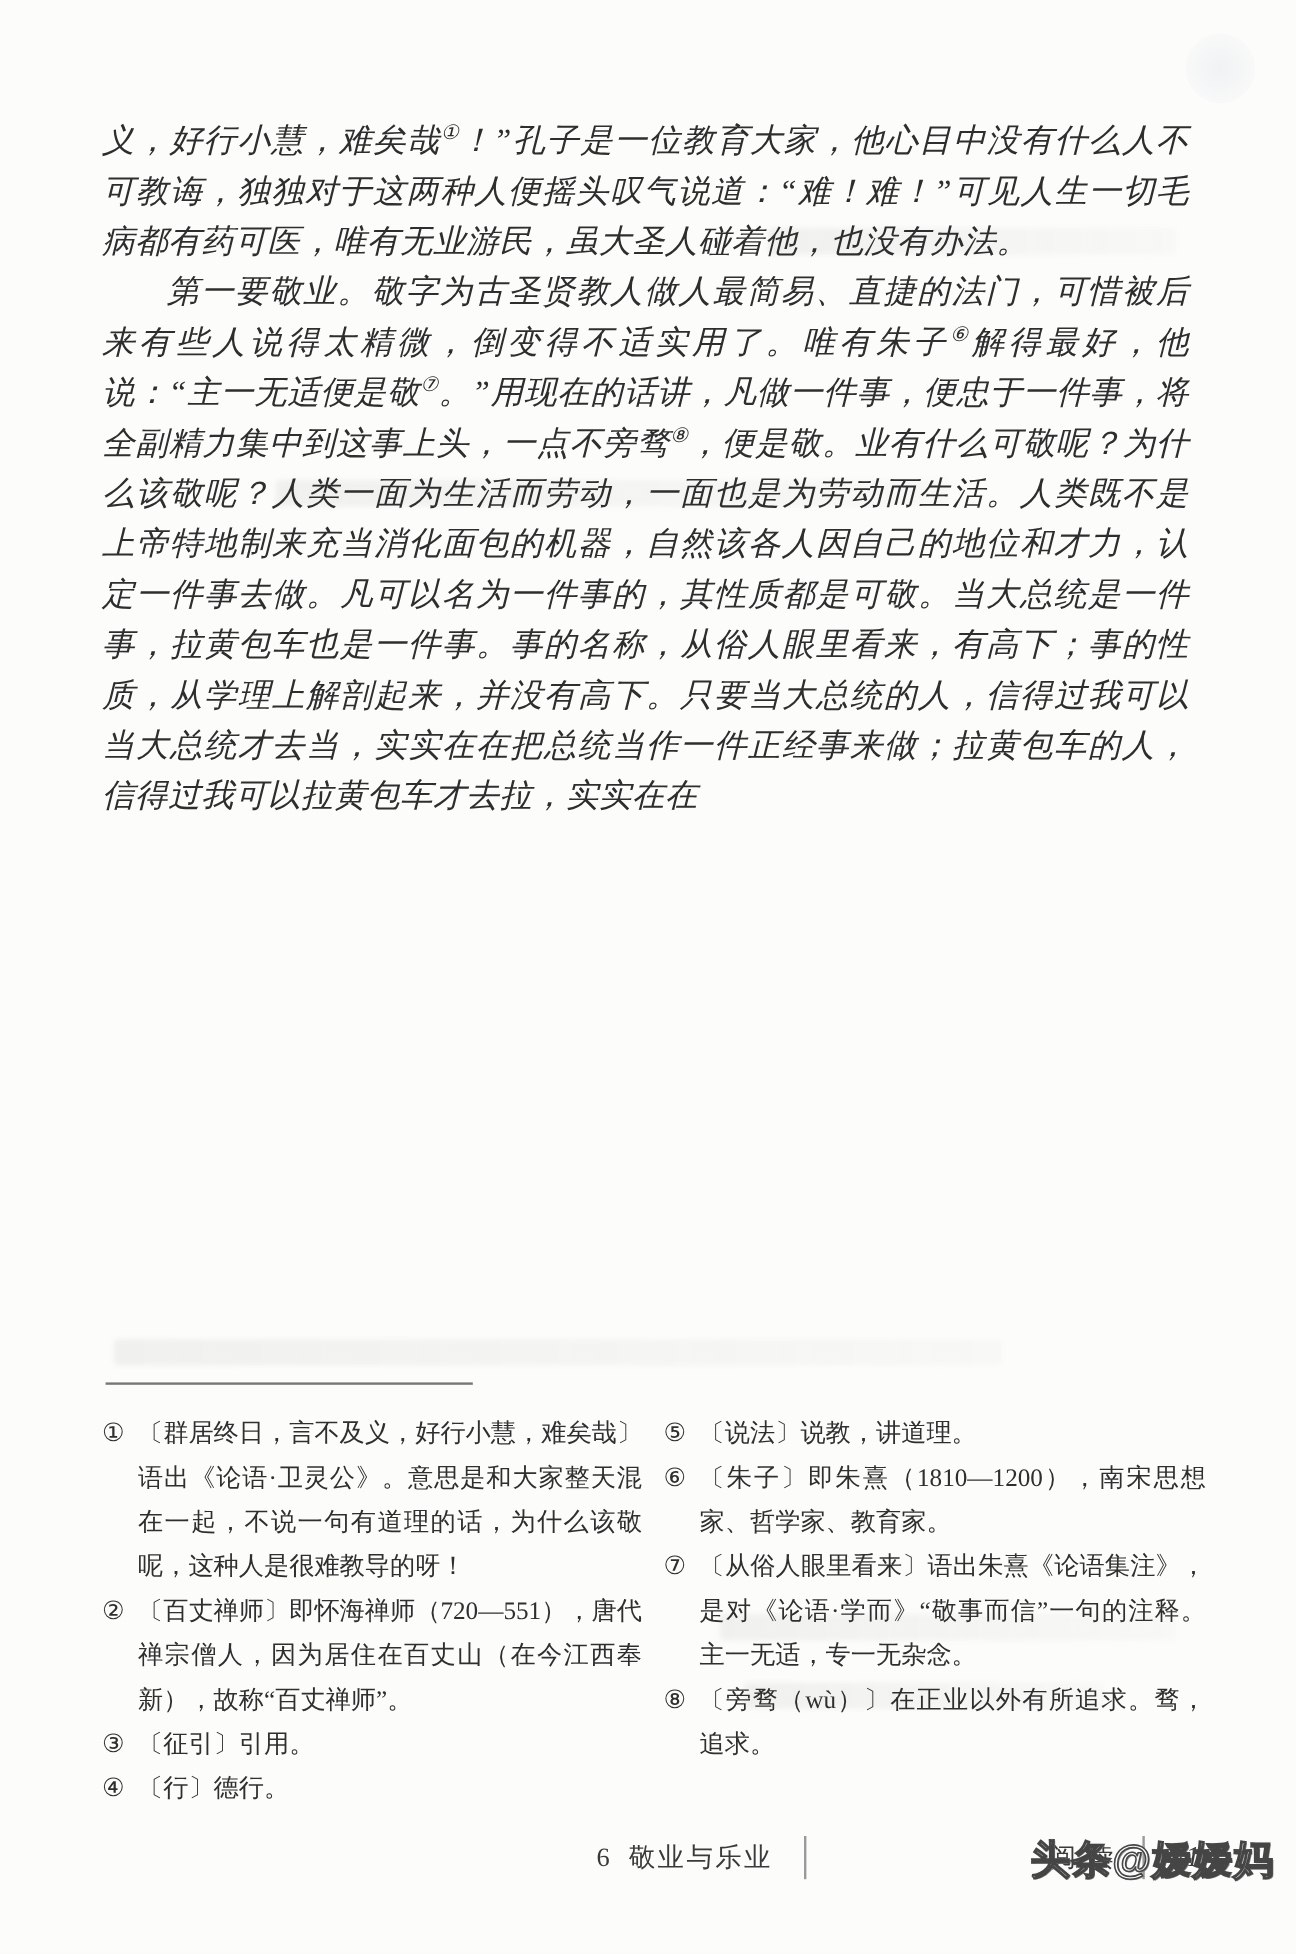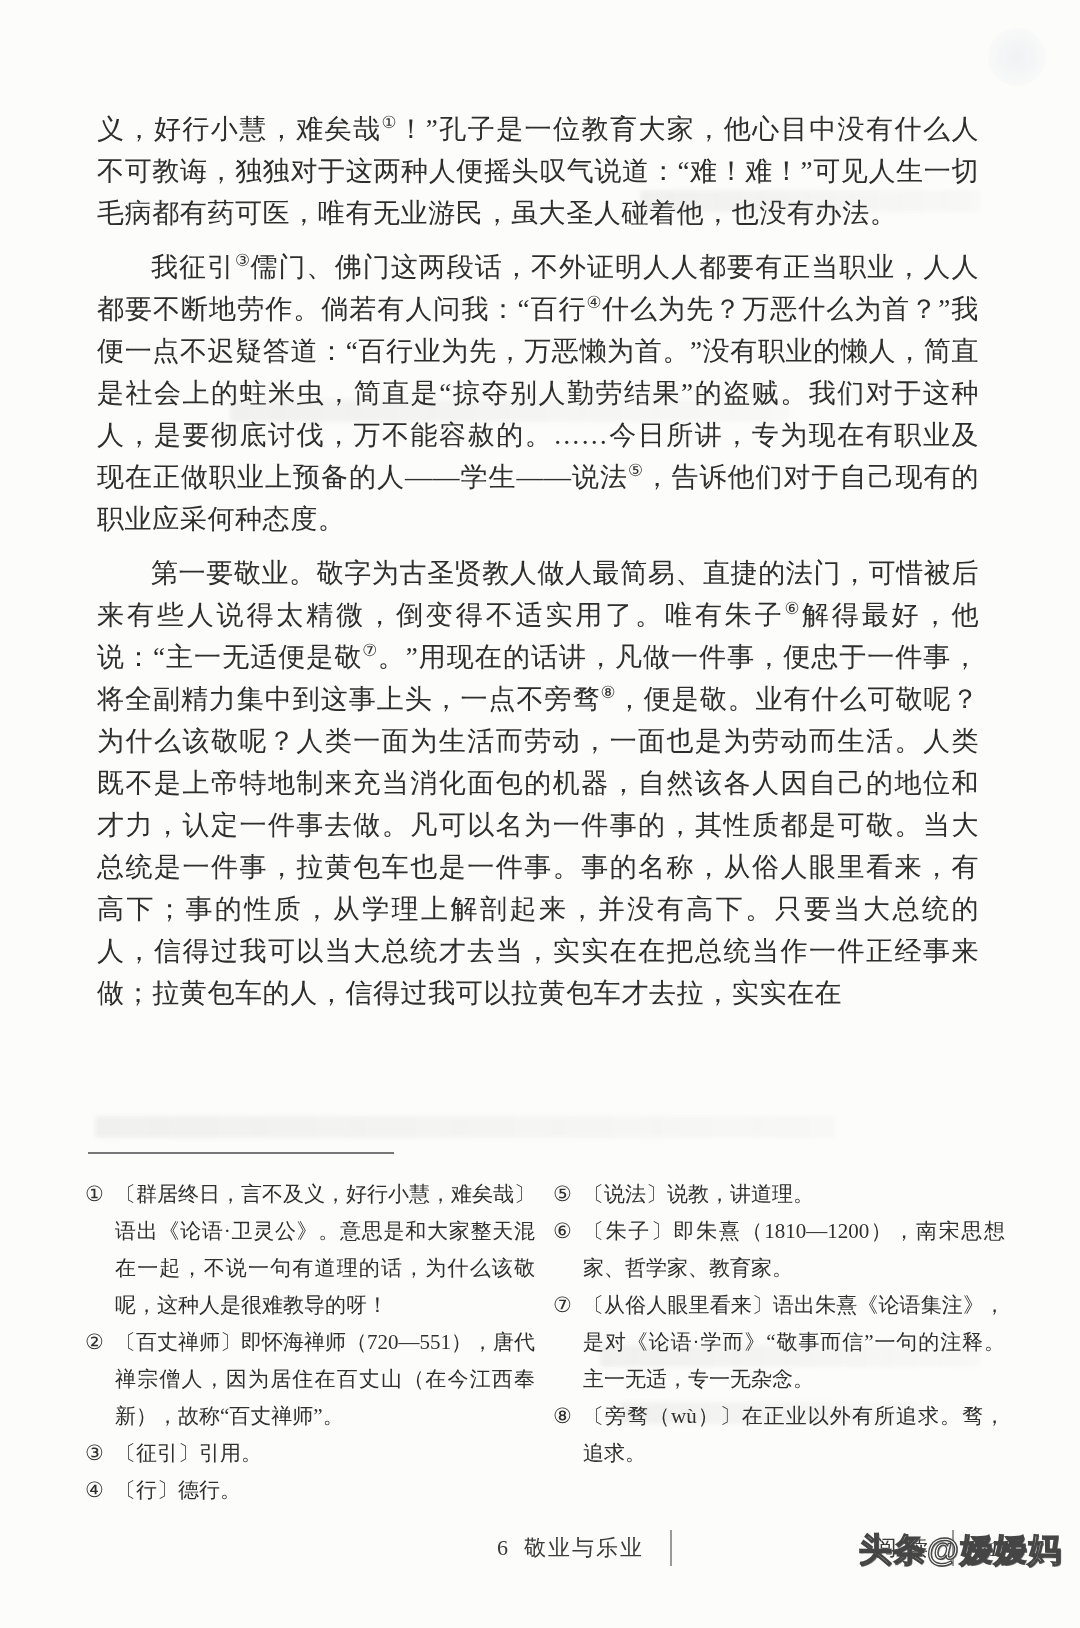--- a/index.html
+++ b/index.html
@@ -35,21 +35,21 @@
   .body-text {
     position: absolute;
     left: 85px; top: 96px;
     width: 906px;
     font-size: 27px;
     letter-spacing: 0.6px;
     line-height: 42px;
     color: #2e2e2e;
     text-align: justify;
   }
-  .body-text p { margin: 12px; text-indent: 2em; }
+  .body-text p { margin: 0; text-indent: 2em; font-style: italic; }
   .body-text p.p-first { text-indent: 0; }
   .body-text sup {
     font-size: 0.62em;
     line-height: 0;
     vertical-align: super;
     letter-spacing: 0;
   }
 
   .fn-sep {
     position: absolute;
@@ -115,21 +115,20 @@
   <div class="stamp"></div>
 
   <div class="ghost" style="left:640px; top:190px; width:340px;"></div>
   <div class="ghost" style="left:230px; top:400px; width:560px;"></div>
   <div class="ghost" style="left:95px;  top:1116px; width:740px;"></div>
   <div class="ghost" style="left:600px; top:1345px; width:380px;"></div>
   <div class="ghost" style="left:620px; top:1402px; width:300px;"></div>
 
   <div class="body-text">
     <p class="p-first">义，好行小慧，难矣哉<sup>①</sup>！”孔子是一位教育大家，他心目中没有什么人不可教诲，独独对于这两种人便摇头叹气说道：“难！难！”可见人生一切毛病都有药可医，唯有无业游民，虽大圣人碰着他，也没有办法。</p>
-    <p>我征引<sup>③</sup>儒门、佛门这两段话，不外证明人人都要有正当职业，人人都要不断地劳作。倘若有人问我：“百行<sup>④</sup>什么为先？万恶什么为首？”我便一点不迟疑答道：“百行业为先，万恶懒为首。”没有职业的懒人，简直是社会上的蛀米虫，简直是“掠夺别人勤劳结果”的盗贼。我们对于这种人，是要彻底讨伐，万不能容赦的。……今日所讲，专为现在有职业及现在正做职业上预备的人——学生——说法<sup>⑤</sup>，告诉他们对于自己现有的职业应采何种态度。</p>
     <p>第一要敬业。敬字为古圣贤教人做人最简易、直捷的法门，可惜被后来有些人说得太精微，倒变得不适实用了。唯有朱子<sup>⑥</sup>解得最好，他说：“主一无适便是敬<sup>⑦</sup>。”用现在的话讲，凡做一件事，便忠于一件事，将全副精力集中到这事上头，一点不旁骛<sup>⑧</sup>，便是敬。业有什么可敬呢？为什么该敬呢？人类一面为生活而劳动，一面也是为劳动而生活。人类既不是上帝特地制来充当消化面包的机器，自然该各人因自己的地位和才力，认定一件事去做。凡可以名为一件事的，其性质都是可敬。当大总统是一件事，拉黄包车也是一件事。事的名称，从俗人眼里看来，有高下；事的性质，从学理上解剖起来，并没有高下。只要当大总统的人，信得过我可以当大总统才去当，实实在在把总统当作一件正经事来做；拉黄包车的人，信得过我可以拉黄包车才去拉，实实在在</p>
   </div>
 
   <div class="fn-sep"></div>
 
   <div class="fn-col fn-left">
     <div class="fn-item">
       <span class="fn-num">①</span>
       <span class="fn-text">〔群居终日，言不及义，好行小慧，难矣哉〕语出《论语·卫灵公》。意思是和大家整天混在一起，不说一句有道理的话，为什么该敬呢，这种人是很难教导的呀！</span>
     </div>

